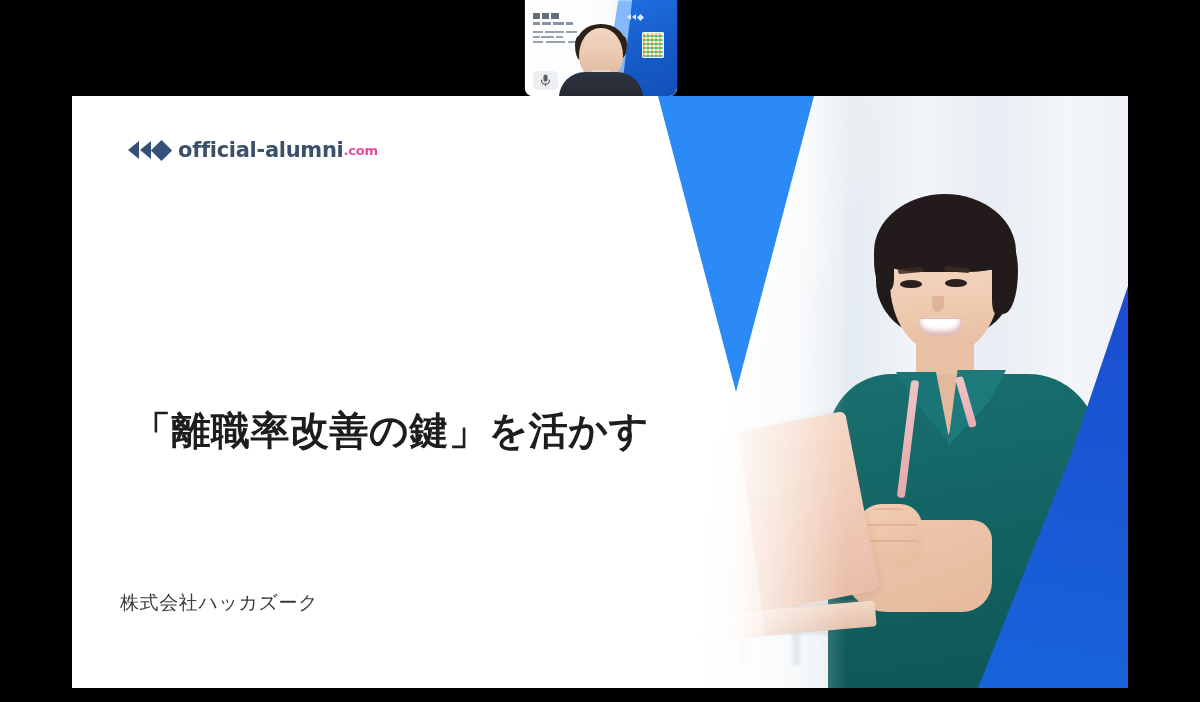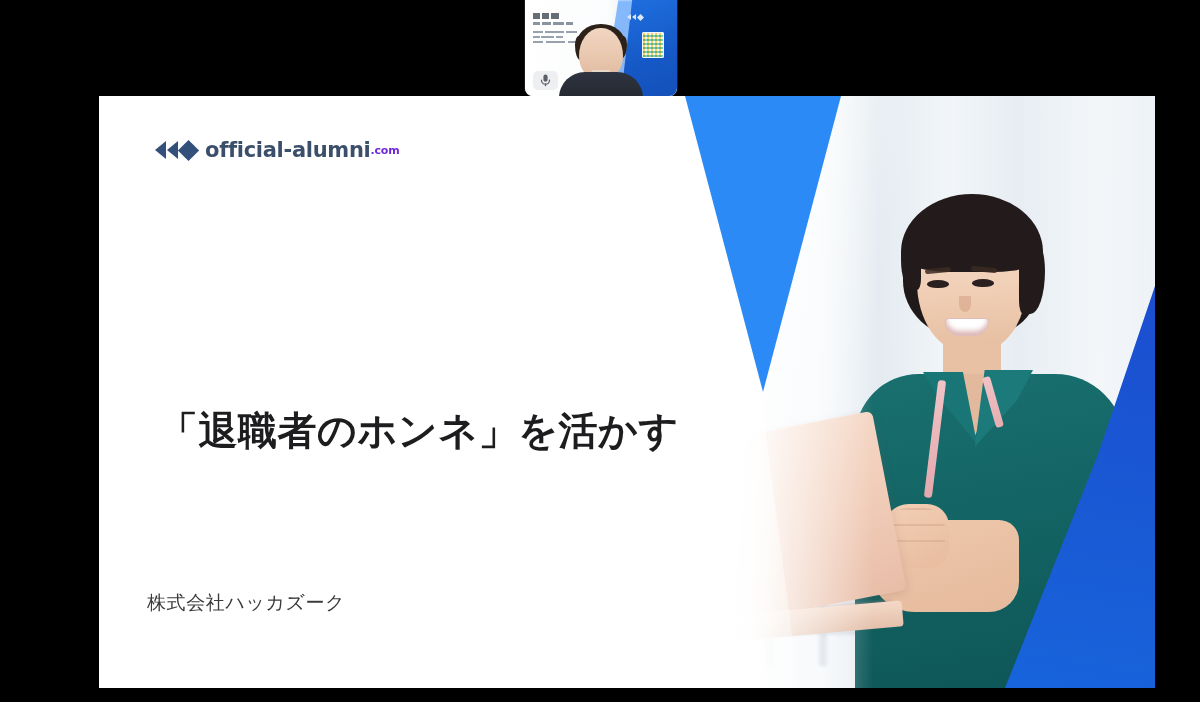--- a/index.html
+++ b/index.html
@@ -179,21 +179,20 @@
 
   
   #slide {
     position: absolute;
     left: 72px;
     top: 96px;
     width: 1056px;
     height: 592px;
     background: #ffffff;
     overflow: hidden;
-    margin-left: 27px;
   }
 
   
   #slide-logo {
     position: absolute;
     left: 56px;
     top: 40px;
     display: flex;
     align-items: center;
     height: 28px;
@@ -220,22 +219,22 @@
     font-family: "DejaVu Sans", "Liberation Sans", sans-serif;
     font-weight: 700;
     font-size: 21px;
     color: #3b4f6b;
     letter-spacing: -0.3px;
     line-height: 1;
   }
   #slide-logo .tld {
     font-family: "DejaVu Sans", "Liberation Sans", sans-serif;
     font-weight: 700;
-    font-size: 11px;
-    color: #6d28d9;
+    font-size: 13px;
+    color: #ec4899;
     letter-spacing: -0.2px;
     line-height: 1;
   }
 
   
   #slide-title {
     position: absolute;
     left: 48px;
     top: 196px;
     width: 600px;
@@ -609,20 +608,20 @@
       <span class="marks">
         <span class="chev"></span>
           <span class="chev"></span>
           <span class="diamond"></span>
       </span>
       <span class="wordmark">official-alumni</span>
       <span class="tld">.com</span>
     </div>
 
     <div id="slide-title">
-      <span class="l2">「退職者のホンネ」を活かす</span>
+      <span class="l2">「離職率改善の鍵」を活かす</span>
       
     </div>
 
     <div id="slide-company">株式会社ハッカズーク</div>
 
   </div>
 </div>
 
 </body></html>

